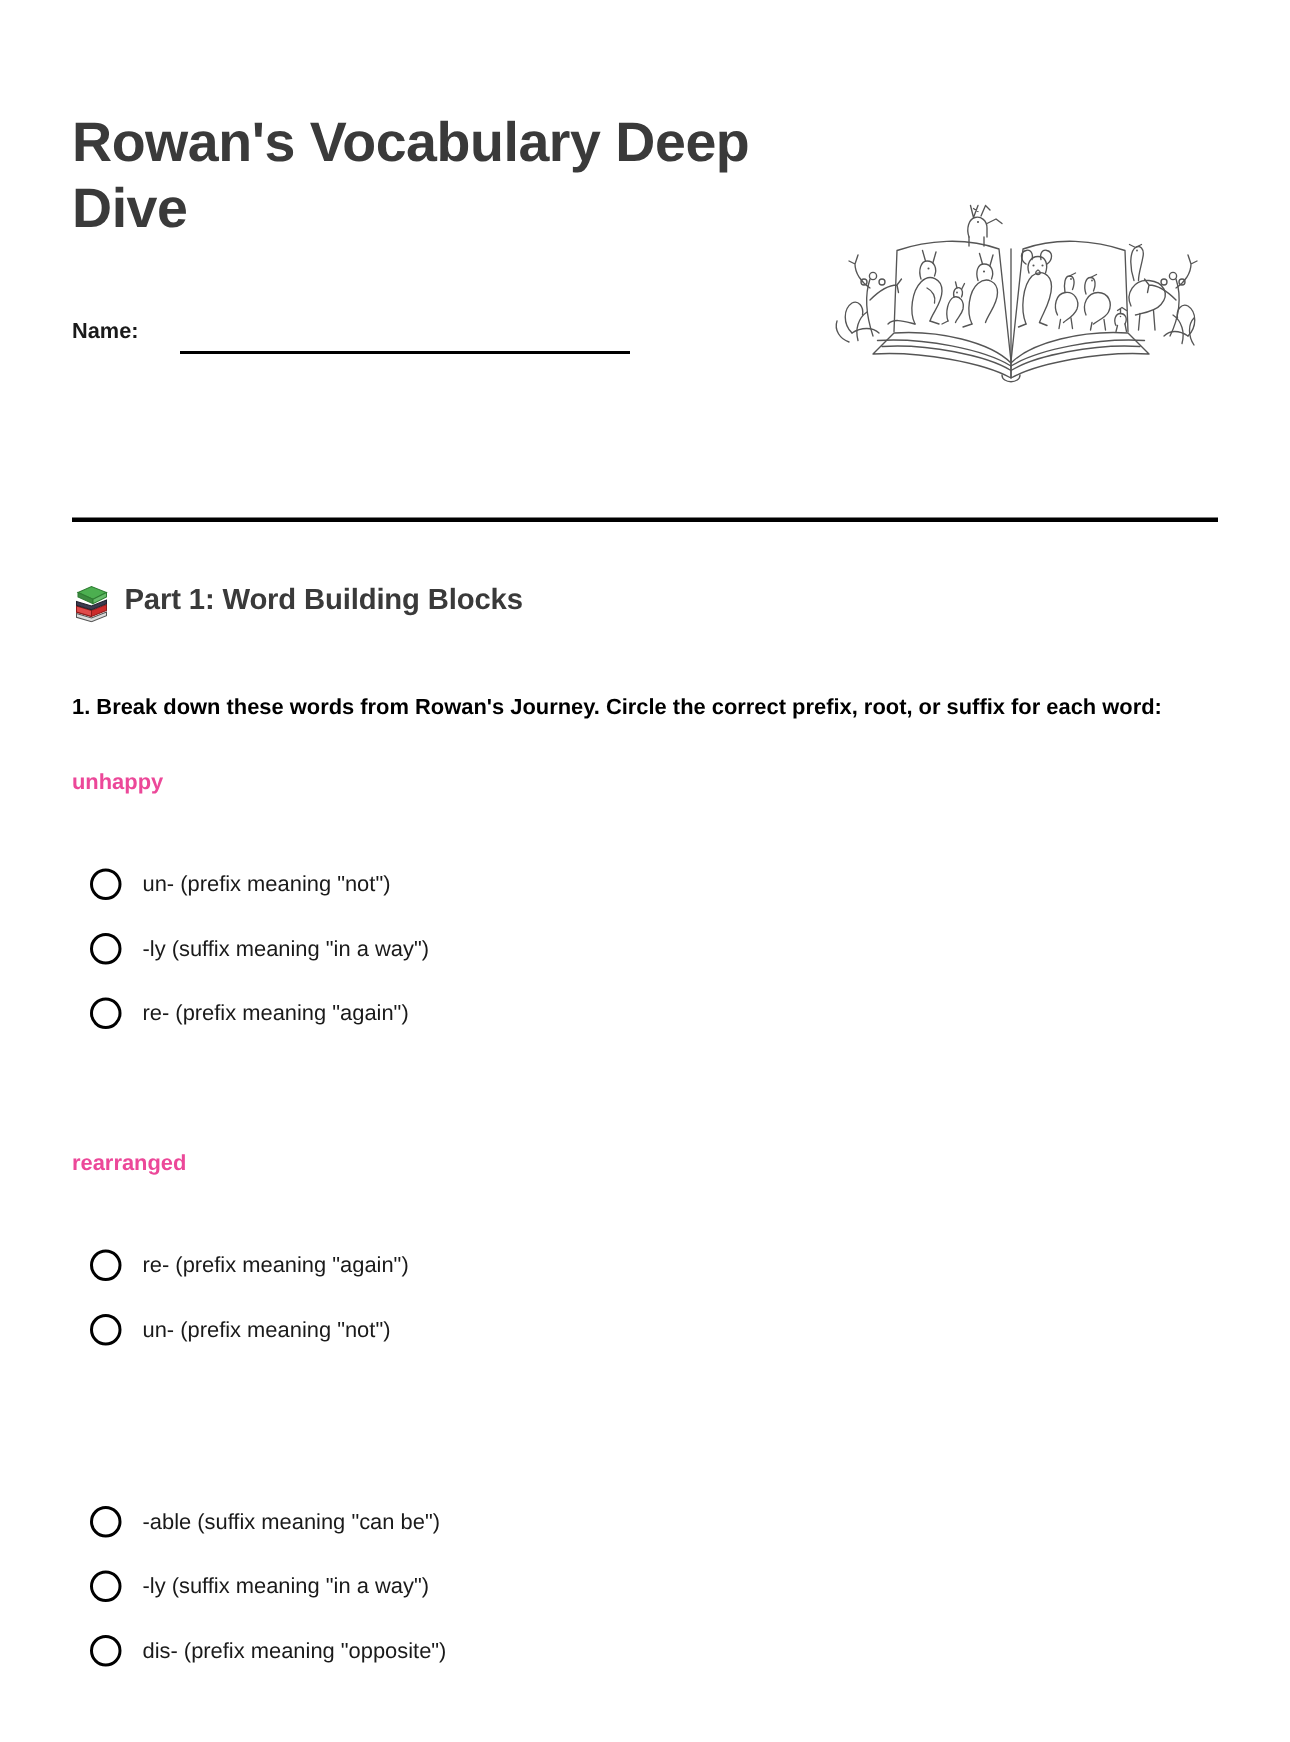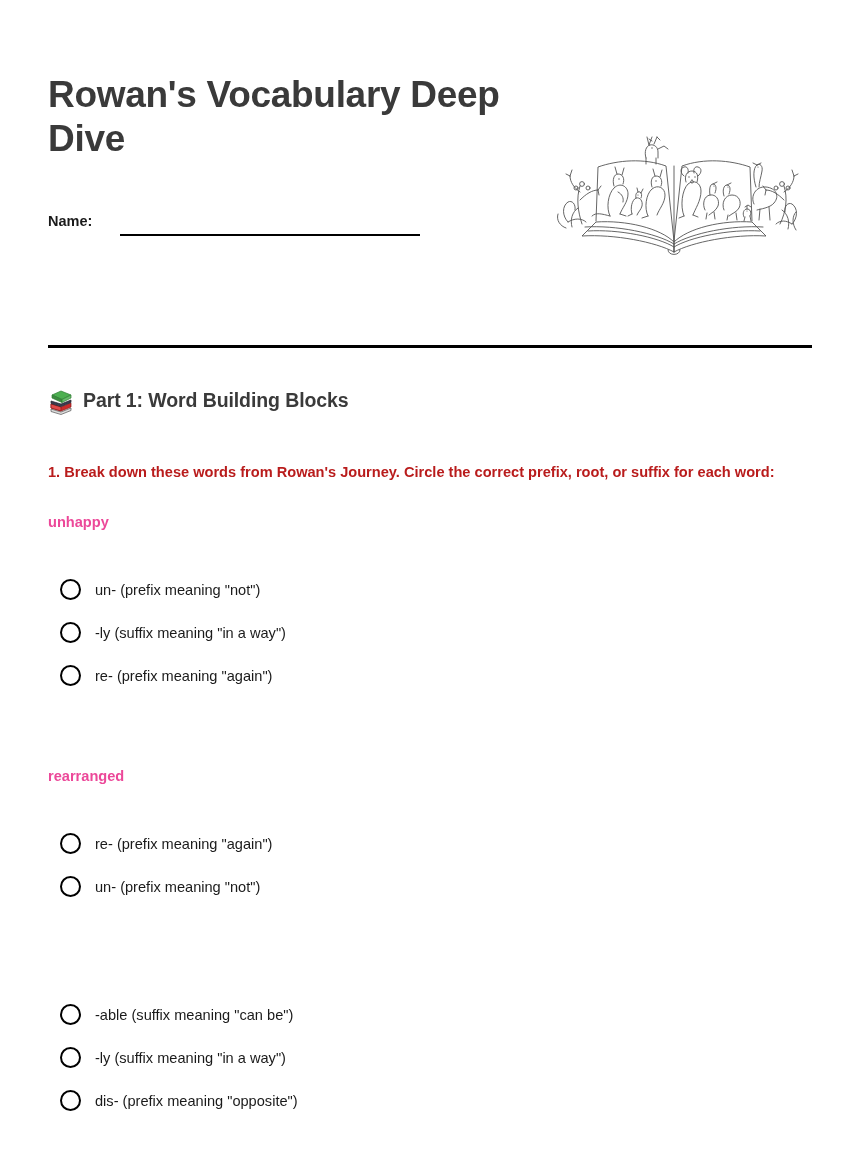--- a/index.html
+++ b/index.html
@@ -115,21 +115,21 @@
 
   
   .instruction {
     position: absolute;
     left: 48px;
     top: 444px;
     width: 748px;
     font-size: 14.6px;
     line-height: 26px;
     font-weight: bold;
-    color: #b91c1c;
+    color: #000000;
   }
 
   
   .word-group {
     position: absolute;
     left: 48px;
     width: 740px;
   }
   .word-group.g0 { top: 512px; }
   .word-group.g1 { top: 734px; margin-top: 32px; }

